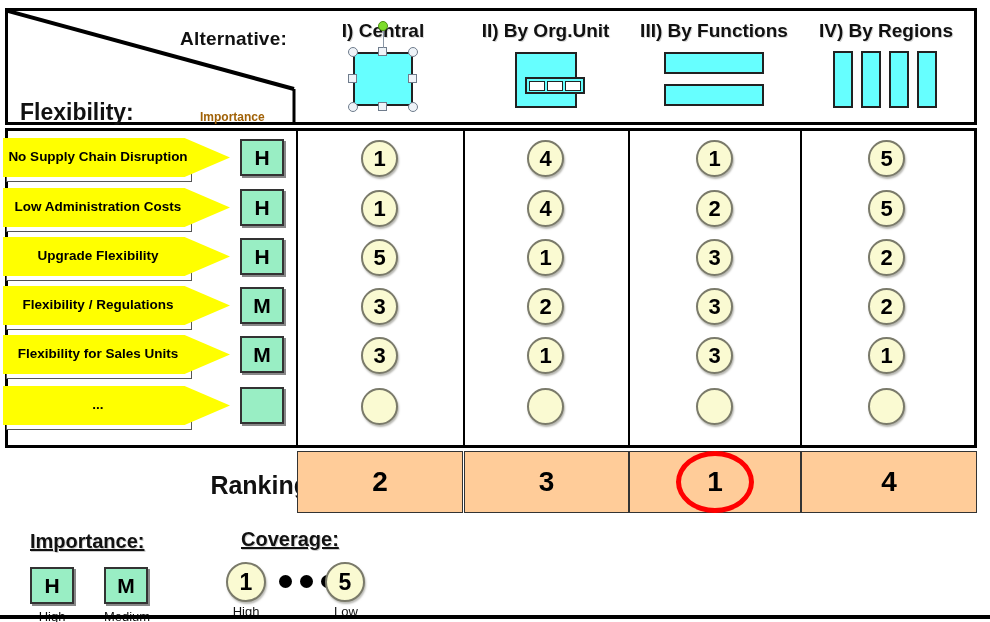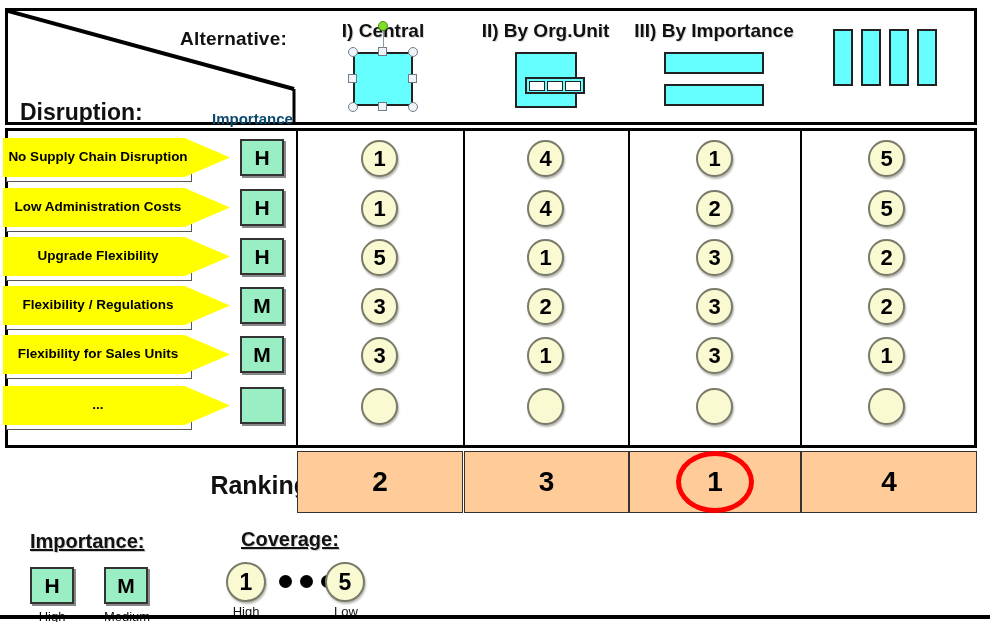--- a/index.html
+++ b/index.html
@@ -13,22 +13,22 @@
   .body-frame{position:absolute;left:5px;top:128px;width:972px;height:320px;
       border:3px solid #000;box-sizing:border-box;background:#fff;}
 
   
   .diag{position:absolute;left:0;top:0;width:100%;height:100%;pointer-events:none;}
 
   .hdr-alt{position:absolute;left:160px;top:17px;width:130px;
       font-size:19px;font-weight:bold;color:#111;letter-spacing:.2px;margin-left:12px;}
   .hdr-strat{position:absolute;left:12px;top:88px;
       font-size:23px;font-weight:bold;color:#111;}
-  .hdr-imp{position:absolute;left:204px;top:99px;
-      font-size:15px;font-weight:bold;color:#0c4a6e;}
+  .hdr-imp{position:absolute;left:192px;top:99px;
+      font-size:12px;font-weight:bold;color:#a16207;}
 
   
   .alt-col{position:absolute;top:20px;text-align:center;}
   .alt-title{font-size:19px;font-weight:bold;color:#111;white-space:nowrap;
       text-shadow:1px 1px 0 #d8d8d8;}
   .alt-icon{position:relative;margin:6px auto 0;}
 
   .cy{background:#66FFFF;border:2px solid #222;box-sizing:border-box;}
 
   
@@ -101,21 +101,21 @@
 <body>
 
 <div class="slide">
 
   <div class="matrix-frame">
     <svg class="diag" viewBox="0 0 966 111" preserveAspectRatio="none">
       <line x1="0" y1="0" x2="286" y2="78" stroke="#000" stroke-width="4"></line>
       <line x1="286" y1="78" x2="286" y2="111" stroke="#000" stroke-width="3"></line>
     </svg>
     <div class="hdr-alt">Alternative:</div>
-    <div class="hdr-strat">Disruption:</div>
+    <div class="hdr-strat">Flexibility:</div>
     <div class="hdr-imp">Importance</div>
   </div>
 
   <div class="alt-col" style="left:303px;width:160px;">
     <div class="alt-title">I) Central</div>
     <div class="alt-icon" style="width:72px;height:62px;">
       <div class="cy" style="position:absolute;left:6px;top:4px;width:60px;height:54px;"></div>
       <div class="sel-handle round" style="left:1px;top:-1px;"></div>
       <div class="sel-handle" style="left:31px;top:-1px;"></div>
       <div class="sel-handle round" style="left:61px;top:-1px;"></div>
@@ -135,28 +135,29 @@
       <div class="cy" style="position:absolute;left:4px;top:4px;width:62px;height:56px;"></div>
       <div style="position:absolute;left:14px;top:29px;width:60px;height:17px;background:#66FFFF;border:2px solid #222;box-sizing:border-box;display:flex;align-items:center;gap:2px;padding:0 2px;">
         <span style="flex:1;height:10px;background:#fff;border:1.5px solid #222;box-sizing:border-box;"></span>
         <span style="flex:1;height:10px;background:#fff;border:1.5px solid #222;box-sizing:border-box;"></span>
         <span style="flex:1;height:10px;background:#fff;border:1.5px solid #222;box-sizing:border-box;"></span>
       </div>
     </div>
   </div>
 
   <div class="alt-col" style="left:628px;width:172px;">
-    <div class="alt-title">III) By Importance</div>
+    <div class="alt-title">III) By Functions</div>
     <div class="alt-icon" style="width:100px;height:62px;">
       <div class="cy" style="position:absolute;left:0;top:4px;width:100px;height:22px;"></div>
       <div class="cy" style="position:absolute;left:0;top:36px;width:100px;height:22px;"></div>
     </div>
   </div>
 
   <div class="alt-col" style="left:800px;width:172px;">
+    <div class="alt-title">IV) By Regions</div>
     <div class="alt-icon" style="width:106px;height:62px;">
       <div class="cy" style="position:absolute;left:0px;top:3px;width:20px;height:57px;"></div>
       <div class="cy" style="position:absolute;left:28px;top:3px;width:20px;height:57px;"></div>
       <div class="cy" style="position:absolute;left:56px;top:3px;width:20px;height:57px;"></div>
       <div class="cy" style="position:absolute;left:84px;top:3px;width:20px;height:57px;"></div>
     </div>
   </div>
 
   <div class="body-frame"></div>
 

